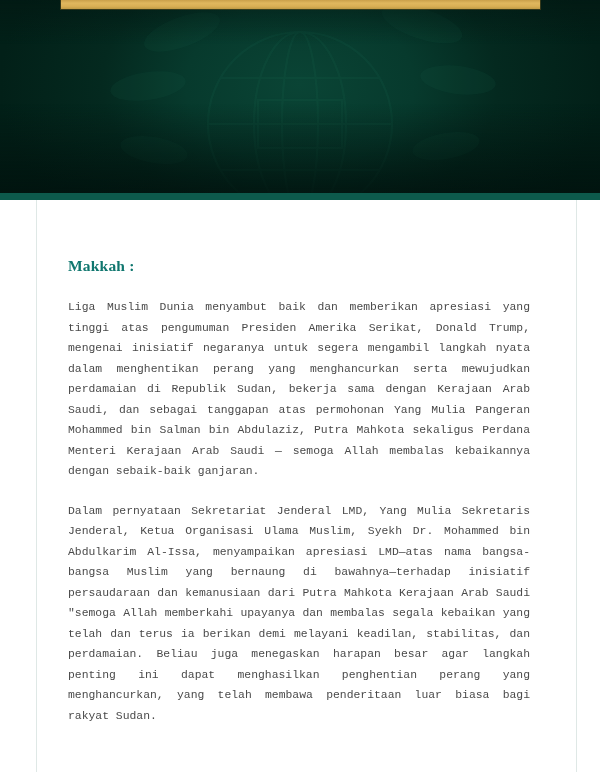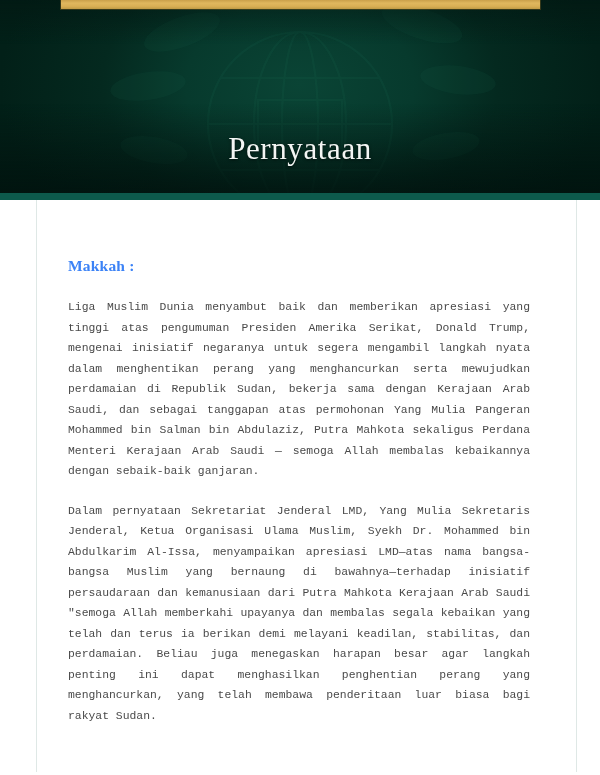--- a/index.html
+++ b/index.html
@@ -99,21 +99,21 @@
     top: 0;
     width: 462px;
   }
 
   .section-heading {
     margin: 0;
     padding-top: 57px;
     font-family: "Liberation Serif", serif;
     font-weight: bold;
     font-size: 15.5px;
-    color: #3b82f6;
+    color: #0f766e;
     letter-spacing: .2px;
   }
 
   .body-text {
     margin: 0;
     padding-top: 22px;
     font-family: Liberation Mono, monospace;
     font-size: 11.4px;
     line-height: 20.5px;
     color: #4a4a4a;
@@ -148,21 +148,20 @@
         <ellipse cx="276" cy="32" rx="34" ry="13" transform="rotate(26 276 32)"></ellipse>
         <ellipse cx="64" cy="196" rx="34" ry="13" transform="rotate(10 64 196)"></ellipse>
         <ellipse cx="356" cy="192" rx="34" ry="13" transform="rotate(-10 356 192)"></ellipse>
       </g>
     </svg>
   </div>
 
   <div class="header-vignette"></div>
   <div class="gold-bar"></div>
 
-  <div class="header-title">Pernyataan</div>
 
   <div class="header-bottom-band"></div>
 </div>
 
 <div class="sheet">
   <div class="rule-left"></div>
   <div class="rule-right"></div>
 
   <div class="content">
     <h2 class="section-heading">Makkah :</h2>

